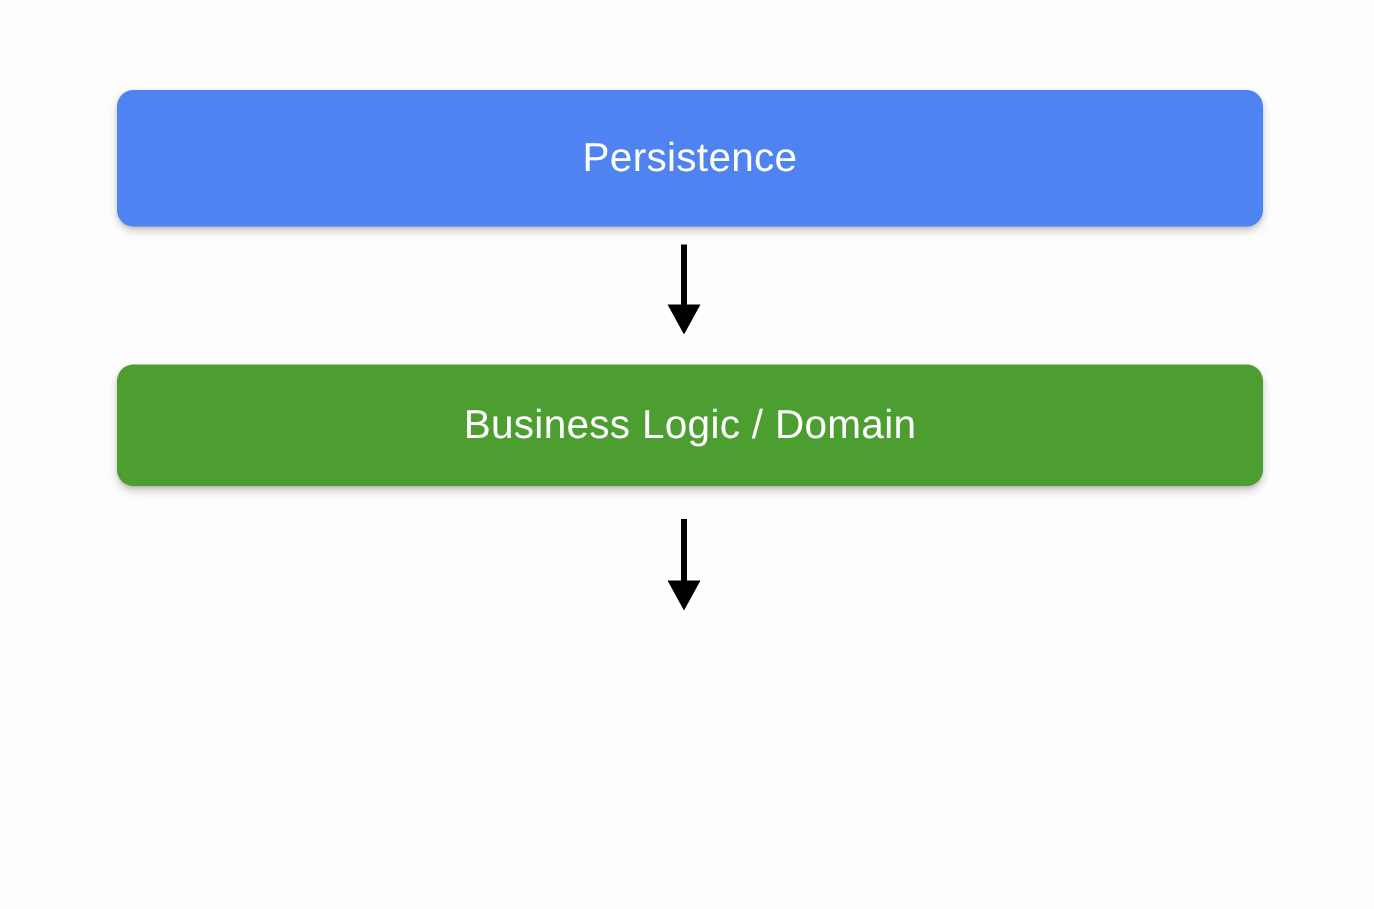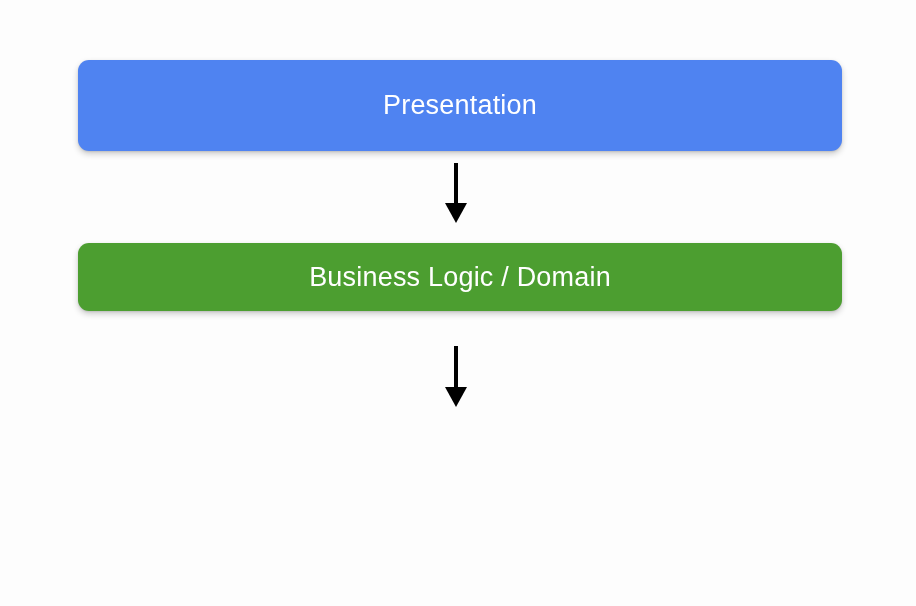--- a/index.html
+++ b/index.html
@@ -46,21 +46,21 @@
     top: 60px;
     width: 764px;
     height: 91px;
   }
 
   
   #layer-business-logic {
     left: 78px;
     top: 243px;
     width: 764px;
-    height: 68px;
+    height: 81px;
   }
 
   
   #layer-data-access {
     left: 73px;
     top: 425px;
     width: 765px;
     height: 89px;
   }
 
@@ -80,21 +80,21 @@
     top: 346px;
     height: 63px;
   }
 </style>
 </head>
 <body>
 
 <div id="diagram-canvas">
 
   <div class="layer-box" id="layer-presentation" style="background:#4f83f1;">
-    <span class="layer-label">Presentation</span>
+    <span class="layer-label">Persistence</span>
   </div>
 
   <svg class="connector-arrow" id="arrow-presentation-to-business" viewBox="0 0 40 62" xmlns="http://www.w3.org/2000/svg">
     <line x1="19" y1="0" x2="19" y2="43" stroke="#000000" stroke-width="4"></line>
     <polygon points="8,40 30,40 19,60" fill="#000000"></polygon>
   </svg>
 
   <div class="layer-box" id="layer-business-logic" style="background:#4c9e30;">
     <span class="layer-label">Business Logic / Domain</span>
   </div>

